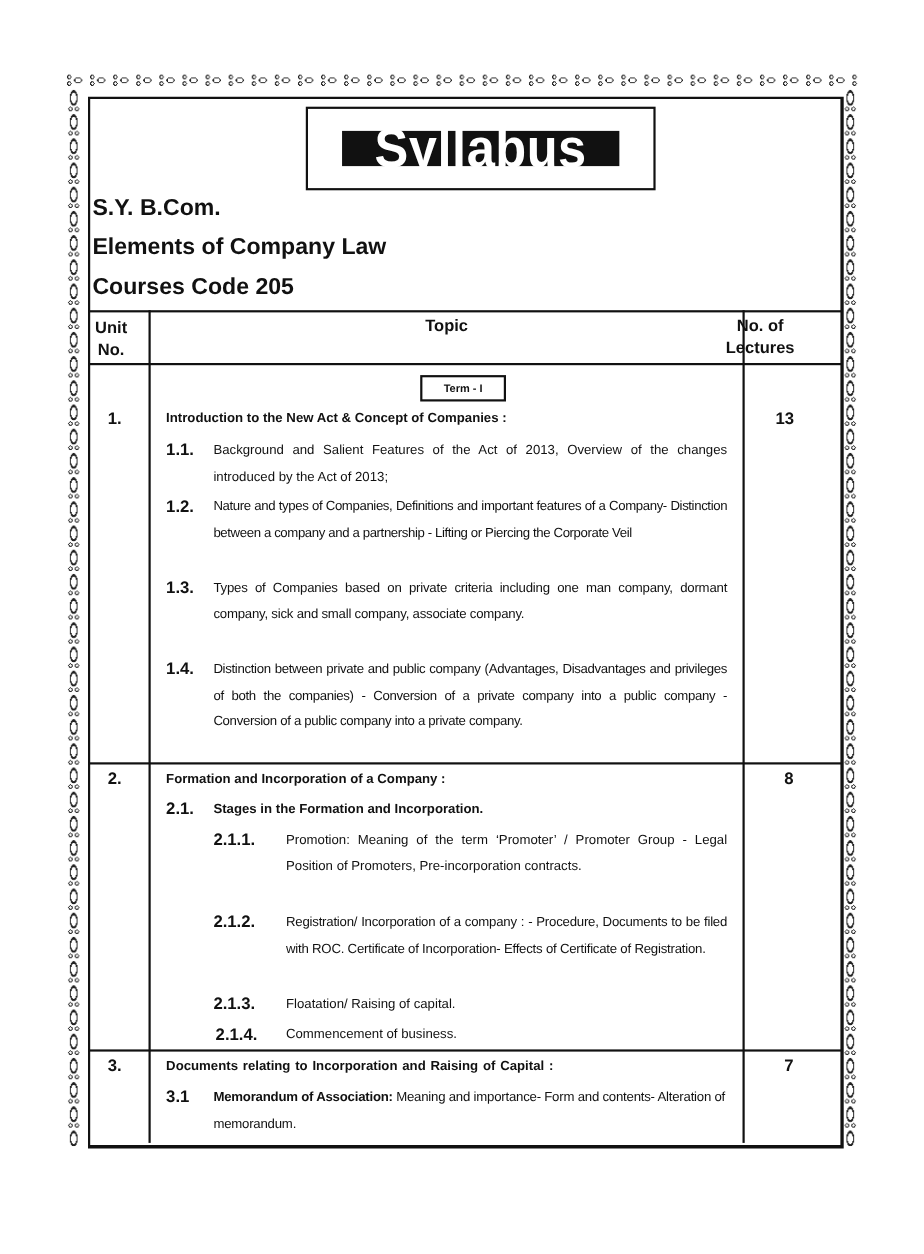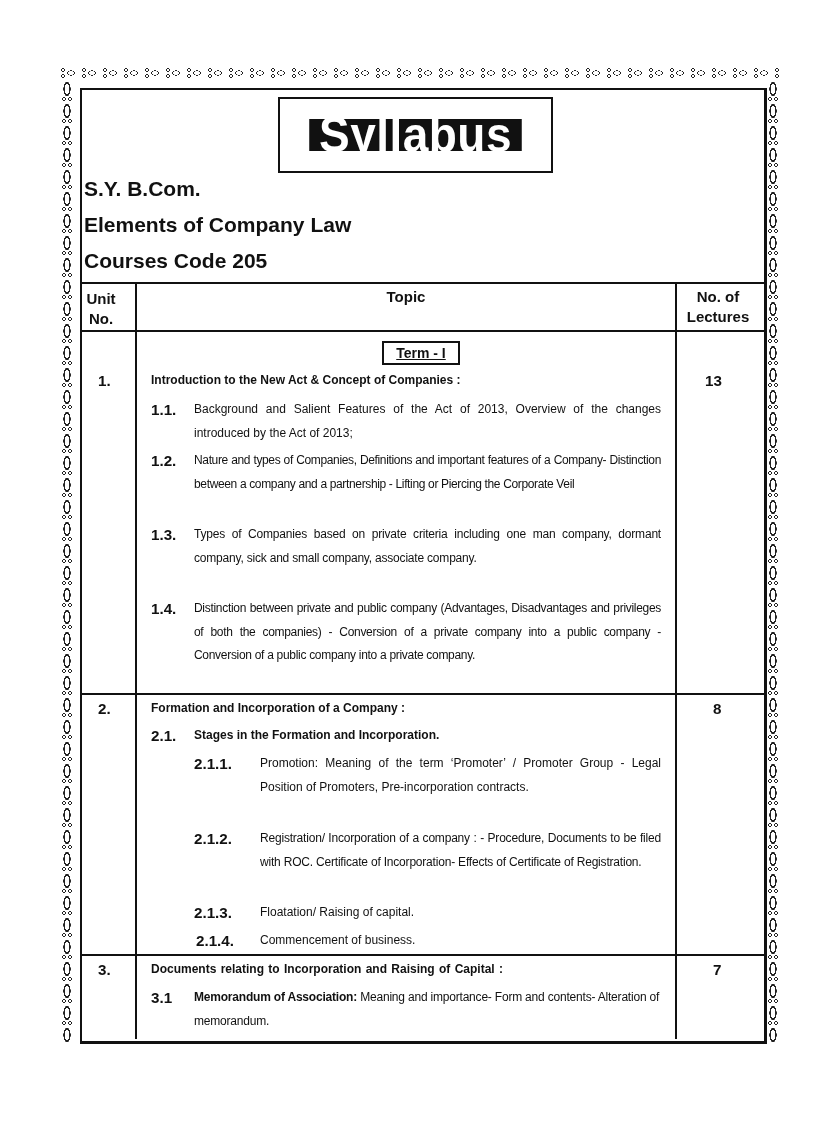--- a/index.html
+++ b/index.html
@@ -23,21 +23,21 @@
   .chain-right { left:766px; top:80px; width:14px; height:962px;
     background-image:
       radial-gradient(ellipse 3.5px 7px at 7px 9px, #fff 0 2.4px, #222 2.5px 3.5px, transparent 3.7px),
       radial-gradient(circle at 4px 19px, #fff 0 1.1px, #222 1.2px 1.9px, transparent 2px),
       radial-gradient(circle at 10px 19px, #fff 0 1.1px, #222 1.2px 1.9px, transparent 2px);
     background-size:14px 22px; background-repeat:repeat-y; }
 
   .frame { position:absolute; left:80px; top:88px; width:682px; height:951px;
            border:2px solid #111; border-right-width:3px; border-bottom-width:3px; }
 
-  .title-box { position:absolute; left:278px; top:97px; width:275px; height:76px;
+  .title-box { position:absolute; left:278px; top:97px; width:318px; height:76px;
                border:2px solid #111; padding:20px; box-sizing:border-box; }
   .title-inner { width:100%; height:100%; background:#111; color:#fff;
                  display:flex; align-items:center; justify-content:center;
                  font-family:"Liberation Sans", sans-serif; font-weight:bold;
                  font-size:50px; letter-spacing:0.5px; transform:scaleX(0.92); }
 
   .heading { position:absolute; left:84px; width:685px; text-align:left;
              font-weight:bold; font-size:21px; }
   .h1 { top:177px; } .h2 { top:213px; } .h3 { top:249px; }
 
@@ -46,21 +46,21 @@
 
   .th { position:absolute; font-weight:bold; font-size:15px; text-align:center; line-height:20px; }
 
   .txt { position:absolute; font-size:12px; line-height:23.5px; }
   .b { font-weight:bold; }
   .num { position:absolute; font-size:15.2px; font-weight:bold; line-height:23.5px; }
   .just { text-align:justify; text-align-last:left; }
 
   .term-box { position:absolute; left:382px; top:341px; width:78px; height:24px;
               border:2px solid #111; box-sizing:border-box; font-weight:bold;
-              font-size:14px; display:flex; align-items:center; justify-content:center;text-decoration:underline; }
+              font-size:10px; display:flex; align-items:center; justify-content:center; }
 </style>
 </head>
 <body>
 
 <div class="chain-top"></div>
 <div class="chain-left"></div>
 <div class="chain-right"></div>
 <div class="frame"></div>
 
 <div class="title-box">
@@ -75,21 +75,21 @@
 <div class="hline" style="left:80px;top:693px;width:685px;height:2px;"></div>
 <div class="hline" style="left:80px;top:954px;width:685px;height:2px;"></div>
 <div class="vline" style="left:135px;top:282px;width:2px;height:757px;"></div>
 <div class="vline" style="left:675px;top:282px;width:2px;height:757px;"></div>
 
 <div class="th" style="left:82px;top:289px;width:38px;">
   <div>Unit</div>
   <div>No.</div>
 </div>
 <div class="th" style="left:137px;top:287px;width:538px;">Topic</div>
-<div class="th" style="left:677px;top:287px;width:82px;">
+<div class="th" style="left:650px;top:287px;width:82px;">
   <div>No. of</div>
   <div>Lectures</div>
 </div>
 
 <div class="term-box">Term - I</div>
 
 <div class="num" style="left:98px;top:369px;">1.</div>
 <div class="txt b" style="left:151px;top:369px;">Introduction to the New Act &amp; Concept of Companies :</div>
 <div class="num" style="left:705px;top:369px;text-align:right;">13</div>
 

